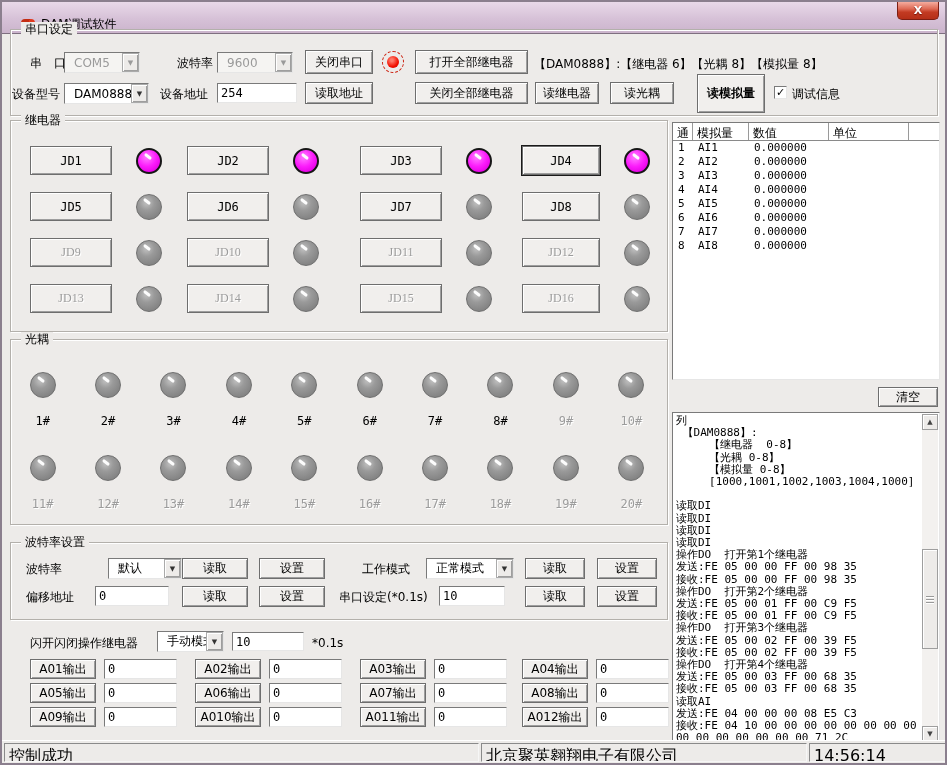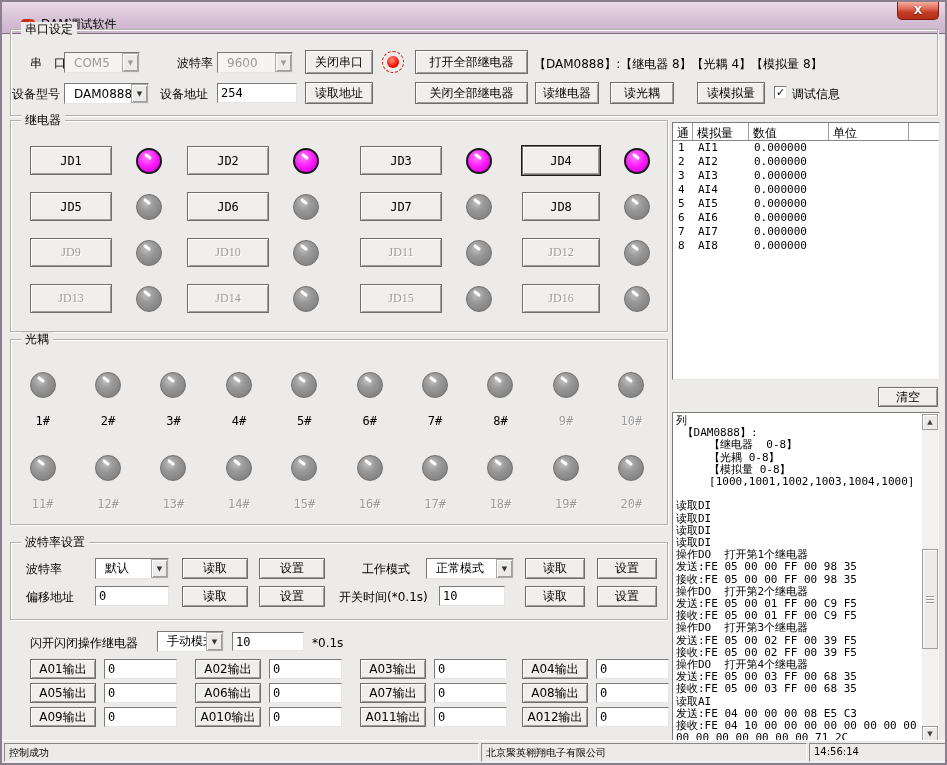--- a/index.html
+++ b/index.html
@@ -54,21 +54,21 @@
 .scroll-btn::after{font-size:7px;}
 .scroll-up{top:0;}.scroll-up::after{content:"▲";}
 .scroll-down{bottom:0;}.scroll-down::after{content:"▼";}
 .scroll-thumb{position:absolute;left:0;top:135px;width:16px;height:100px;background:#EDEBE9;border:1px solid #9e9e9e;box-shadow:inset 1px 1px 0 #fff;display:flex;flex-direction:column;align-items:center;justify-content:center;gap:2px;}
 .scroll-thumb i{display:block;width:8px;height:1px;background:#999;box-shadow:0 1px 0 #fff;}
 .outputs-grid{display:grid;grid-template-columns:165px 165px 162px 151px;grid-auto-rows:20px;row-gap:4px;}
 .out-cell{display:flex;align-items:flex-start;}
 .out-btn{width:66px;height:20px;margin-right:8px;font-size:12px;}
 .out-input{width:73px;height:20px;}
 .statusbar{position:absolute;left:0;right:0;bottom:0;height:23px;background:#EDEBE9;border-top:1px solid #fff;}
-.status-cell{position:absolute;top:2px;height:19px;border:1px solid;border-color:#8a8a8a #f6f6f6 #f6f6f6 #8a8a8a;padding:2px 4px;font-size:10px;white-space:nowrap;overflow:hidden;background:#EDEBE9;}
+.status-cell{position:absolute;top:2px;height:19px;border:1px solid;border-color:#8a8a8a #f6f6f6 #f6f6f6 #8a8a8a;padding:2px 4px;font-size:16px;white-space:nowrap;overflow:hidden;background:#EDEBE9;}
 </style>
 </head>
 <body>
 
 <div class="window">
 
   <div class="titlebar">
     <span class="app-icon"></span>
     <span class="title-text">DAM调试软件</span>
   </div>
@@ -87,34 +87,34 @@
   <span class="lbl" style="left:175px;top:54px;">波特率</span>
   <div class="combo disabled ps" style="left:215px;top:50px;width:76px;">
     <span class="combo-text">9600</span>
     <span class="combo-arrow"></span>
   </div>
   <button class="btn ps" style="left:303px;top:48px;width:68px;height:24px;">关闭串口</button>
   <div class="redled-wrap ps" style="left:380px;top:49px;">
       <span class="redled"></span>
     </div>
   <button class="btn ps" style="left:413px;top:48px;width:113px;height:24px;">打开全部继电器</button>
-  <span class="lbl" style="left:532px;top:55px;">【DAM0888】:【继电器  8】【光耦 4】【模拟量 8】</span>
+  <span class="lbl" style="left:532px;top:55px;">【DAM0888】:【继电器  6】【光耦 8】【模拟量 8】</span>
 
   <span class="lbl" style="left:10px;top:85px;">设备型号</span>
   <div class="combo ps" style="left:62px;top:81px;width:85px;">
     <span class="combo-text">DAM0888</span>
     <span class="combo-arrow"></span>
   </div>
   <span class="lbl" style="left:158px;top:85px;">设备地址</span>
   <input class="tinput ps" style="left: 215px; top: 81px; width: 80px; height: 20px;" value="254">
   <button class="btn ps" style="left:303px;top:80px;width:68px;height:22px;">读取地址</button>
   <button class="btn ps" style="left:413px;top:80px;width:113px;height:22px;">关闭全部继电器</button>
   <button class="btn ps" style="left:533px;top:80px;width:64px;height:22px;">读继电器</button>
   <button class="btn ps" style="left:608px;top:80px;width:64px;height:22px;">读光耦</button>
-  <button class="btn ps" style="left:695px;top:80px;width:68px;height:22px;">读模拟量</button>
+  <button class="btn ps" style="left:695px;top:72px;width:68px;height:39px;font-weight:bold;">读模拟量</button>
   <span class="checkbox checked ps" style="left:772px;top:84px;"></span>
   <span class="lbl" style="left:790px;top:85px;">调试信息</span>
 
   <div class="group" style="left:8px;top:118px;width:658px;height:212px;">
     <span class="group-title">继电器</span>
   </div>
   <div class="relay-grid ps" style="left:28px;top:144px;width:620px;">
       <div class="relay-cell">
         <button class="btn jd-btn">JD1</button>
         <span class="led led-on"></span>
@@ -365,39 +365,39 @@
       <div class="opto-cell">
         <span class="led led-off"></span>
         <span class="opto-label dis">20#</span>
       </div>
     </div>
 
   <div class="group" style="left:8px;top:540px;width:658px;height:78px;">
     <span class="group-title">波特率设置</span>
   </div>
   <span class="lbl" style="left:24px;top:560px;">波特率</span>
-  <div class="combo ps" style="left:93px;top:556px;width:74px;">
+  <div class="combo ps" style="left:106px;top:556px;width:74px;">
     <span class="combo-text">默认</span>
     <span class="combo-arrow"></span>
   </div>
   <button class="btn ps" style="left:180px;top:556px;width:66px;height:21px;">读取</button>
   <button class="btn ps" style="left:257px;top:556px;width:66px;height:21px;">设置</button>
   <span class="lbl" style="left:360px;top:560px;">工作模式</span>
   <div class="combo ps" style="left:424px;top:556px;width:88px;">
     <span class="combo-text">正常模式</span>
     <span class="combo-arrow"></span>
   </div>
   <button class="btn ps" style="left:523px;top:556px;width:60px;height:21px;">读取</button>
   <button class="btn ps" style="left:595px;top:556px;width:60px;height:21px;">设置</button>
 
   <span class="lbl" style="left:24px;top:588px;">偏移地址</span>
   <input class="tinput ps" style="left: 93px; top: 584px; width: 74px; height: 20px;" value="0">
   <button class="btn ps" style="left:180px;top:584px;width:66px;height:21px;">读取</button>
   <button class="btn ps" style="left:257px;top:584px;width:66px;height:21px;">设置</button>
-  <span class="lbl" style="left:337px;top:588px;">开关时间(*0.1s)</span>
+  <span class="lbl" style="left:337px;top:588px;">串口设定(*0.1s)</span>
   <input class="tinput ps" style="left: 437px; top: 584px; width: 66px; height: 20px;" value="10">
   <button class="btn ps" style="left:523px;top:584px;width:60px;height:21px;">读取</button>
   <button class="btn ps" style="left:595px;top:584px;width:60px;height:21px;">设置</button>
 
   <span class="lbl" style="left:28px;top:634px;">闪开闪闭操作继电器</span>
   <div class="combo ps" style="left:155px;top:629px;width:67px;">
     <span class="combo-text">手动模式</span>
     <span class="combo-arrow"></span>
   </div>
   <input class="tinput ps" style="left: 230px; top: 630px; width: 72px; height: 19px;" value="10">

